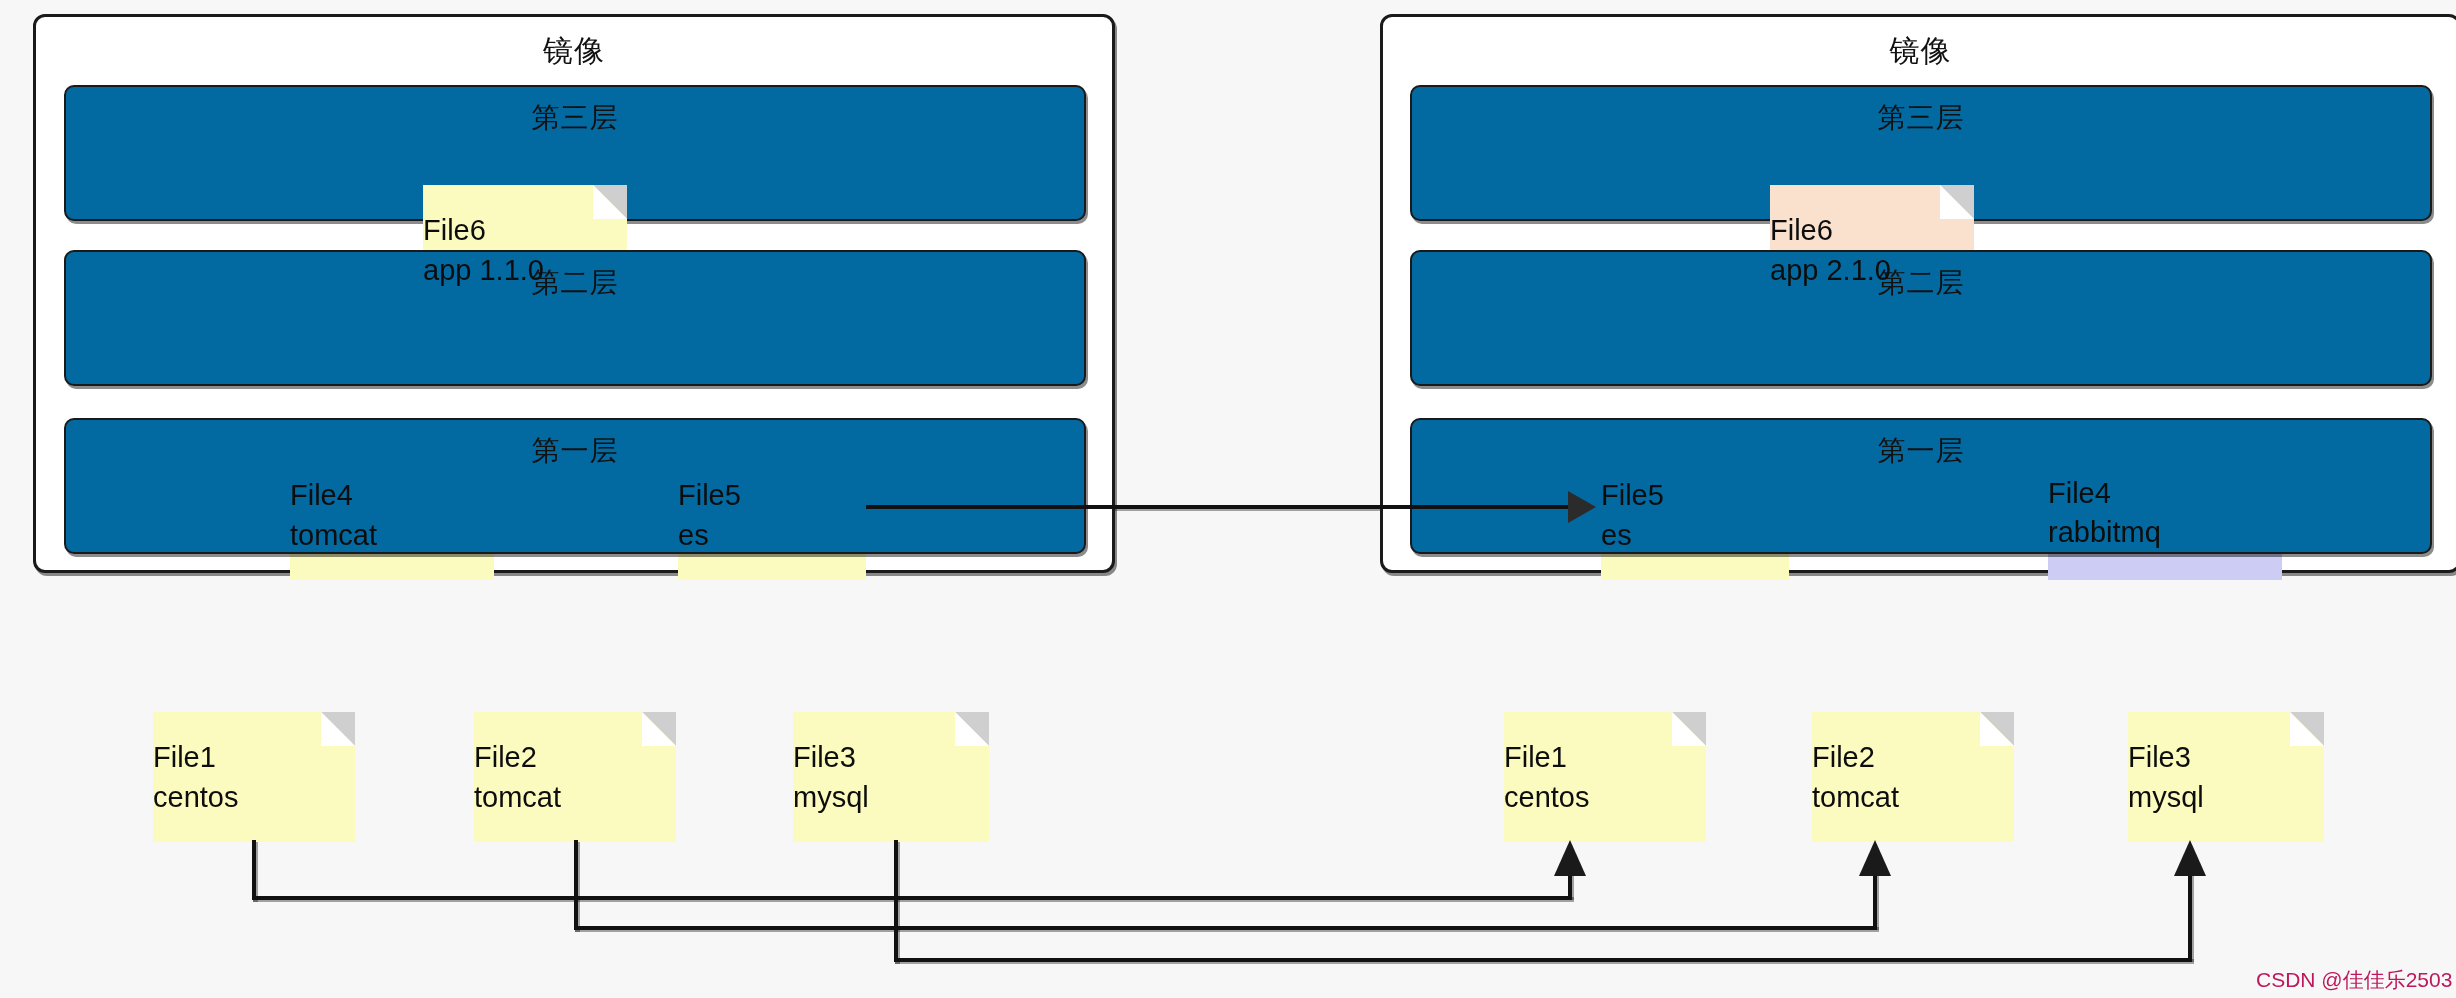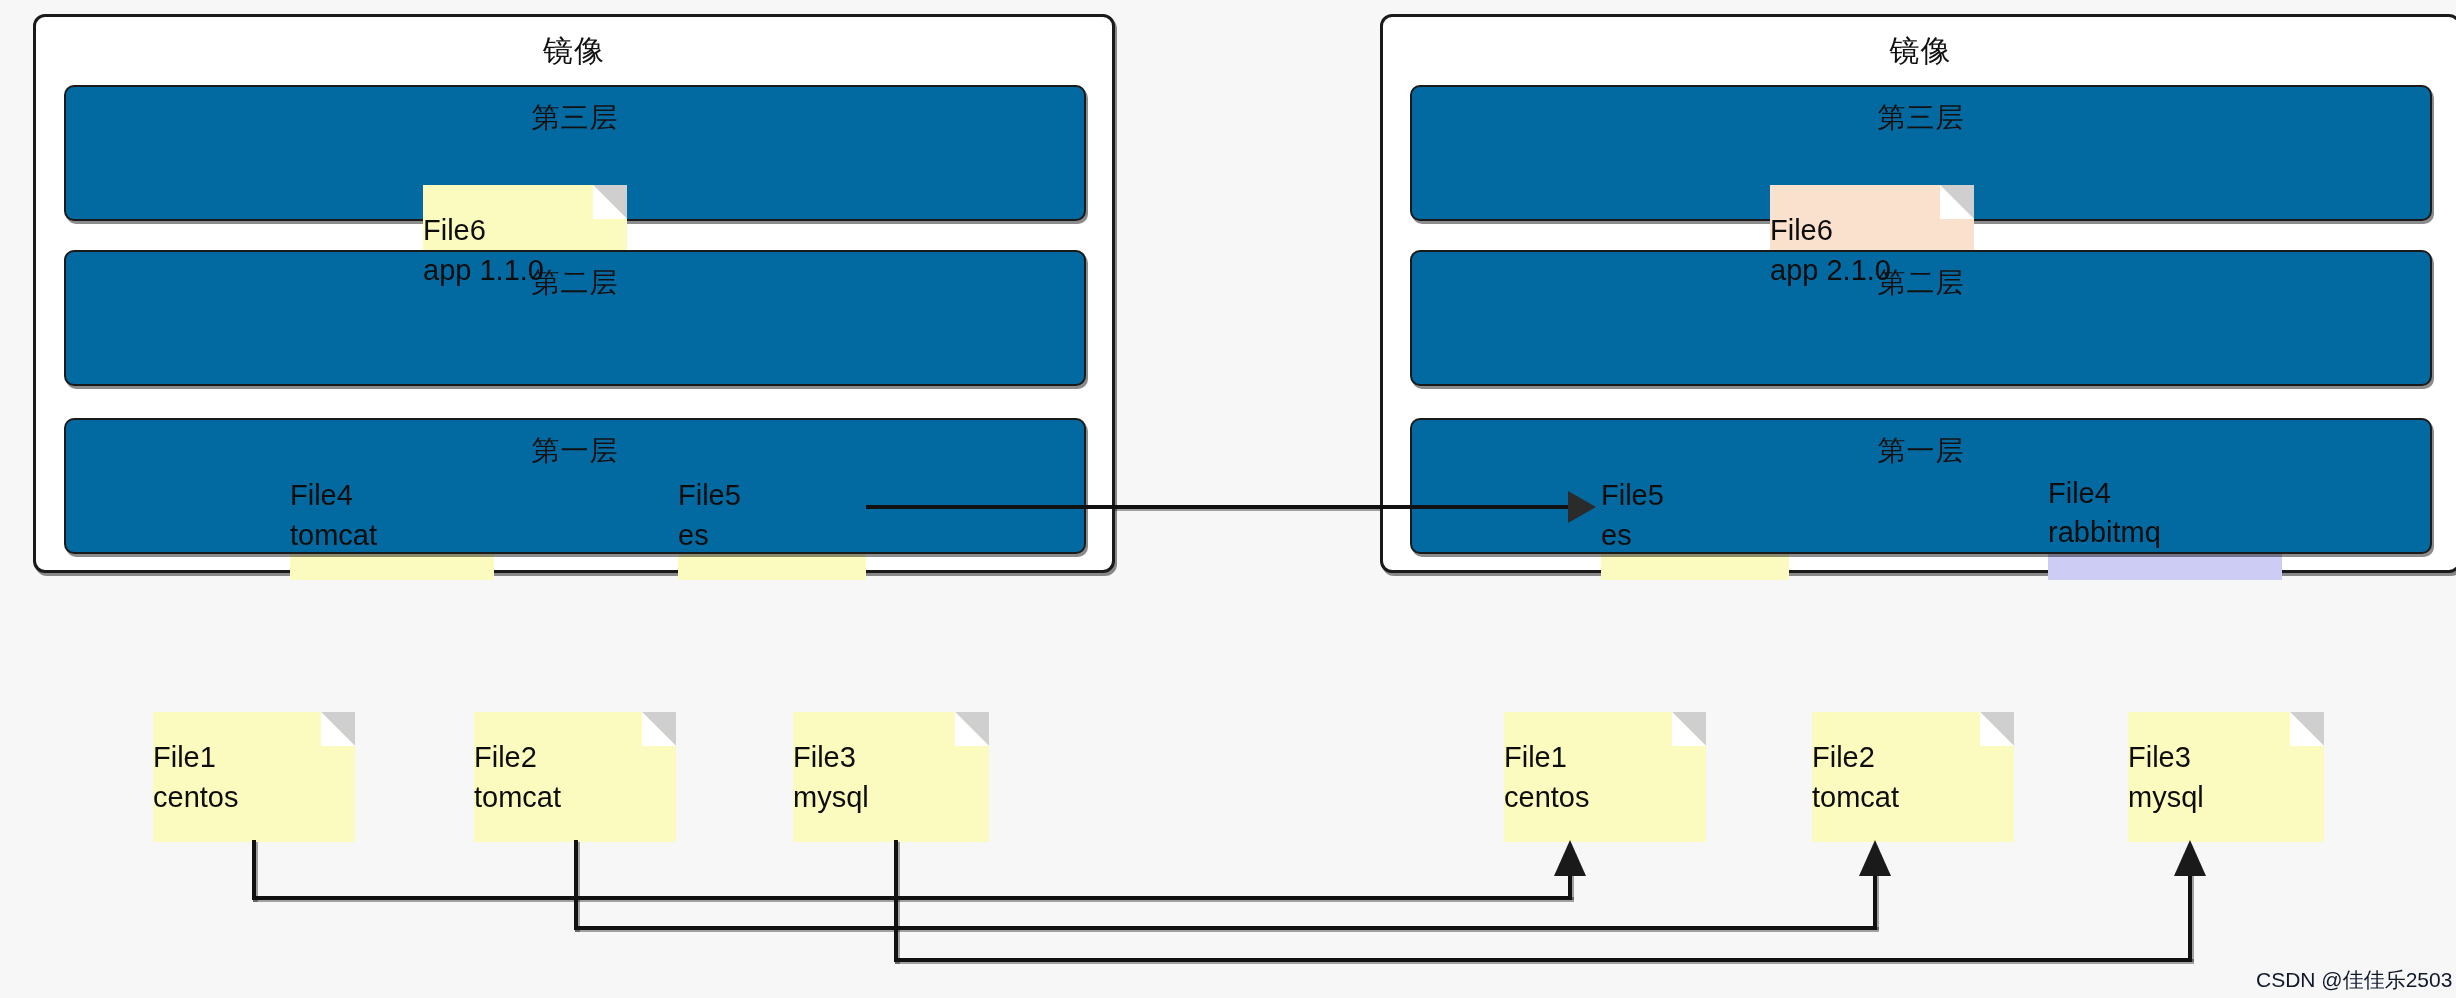--- a/index.html
+++ b/index.html
@@ -86,21 +86,21 @@
   .arrow-up{
     position:absolute;width:0;height:0;
     border-left:16px solid transparent;
     border-right:16px solid transparent;
     border-bottom:36px solid #1a1a1a;
   }
 
   
   .watermark{
     position:absolute;
-    font-size:21px;color:#0f172a;
+    font-size:21px;color:#be185d;
     white-space:nowrap;
   }
 </style>
 </head>
 <body>
 
 <div id="stage">
 
   <div class="image-box" style="left:15px;top:14px;width:1082px;height:559px;">
     <div class="image-title">镜像</div>

